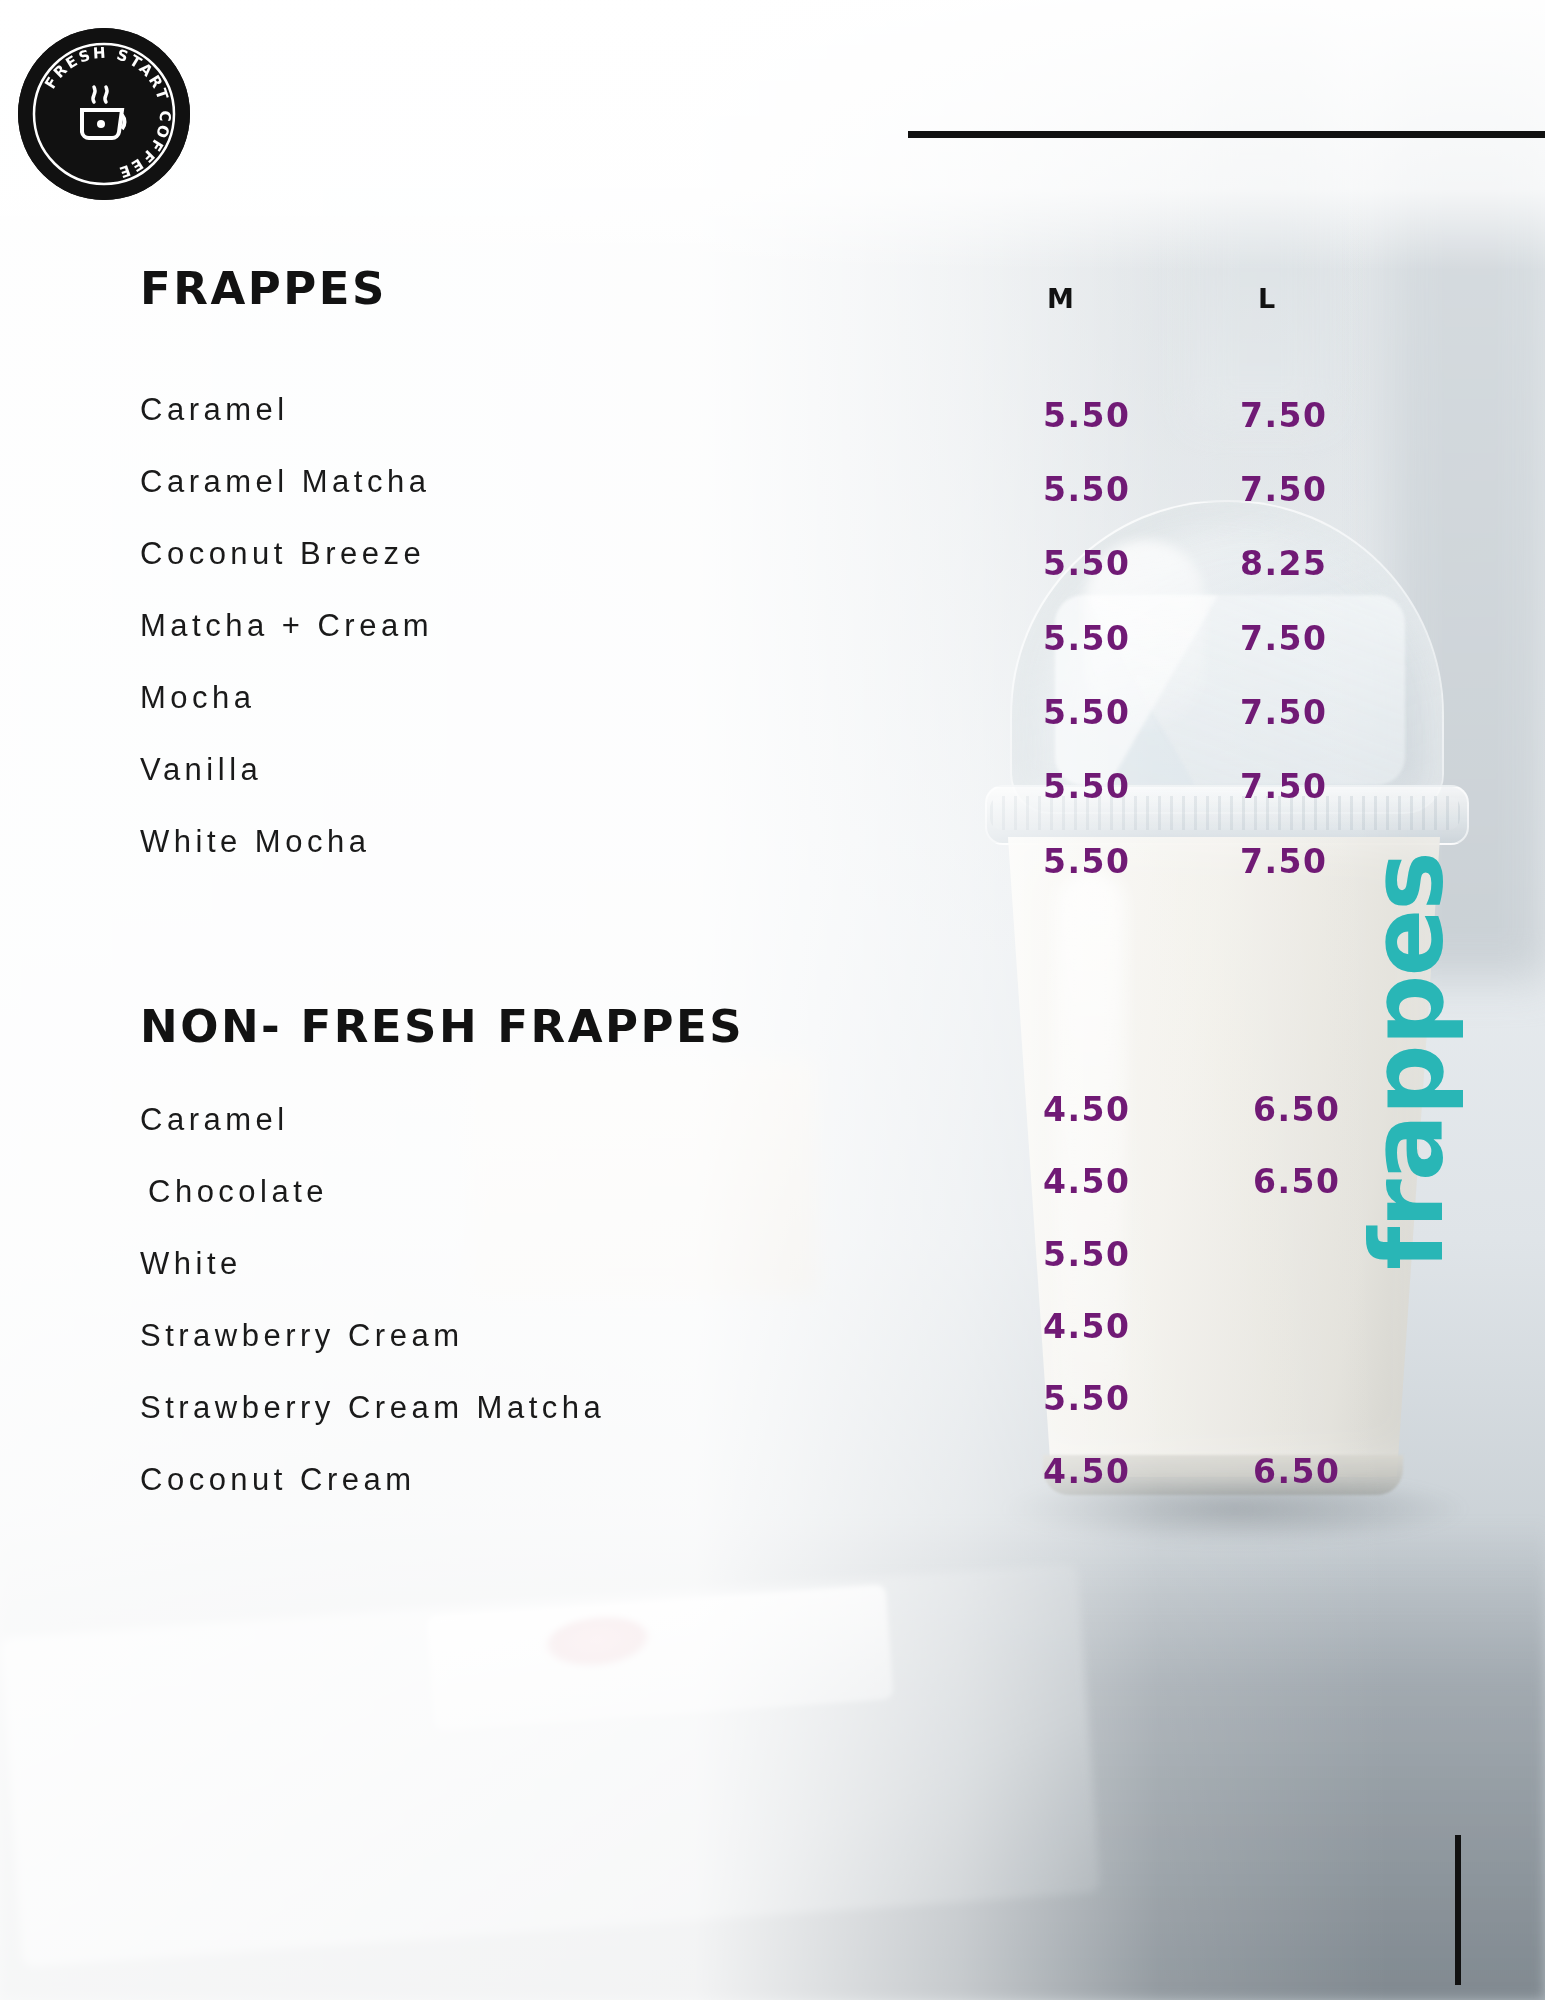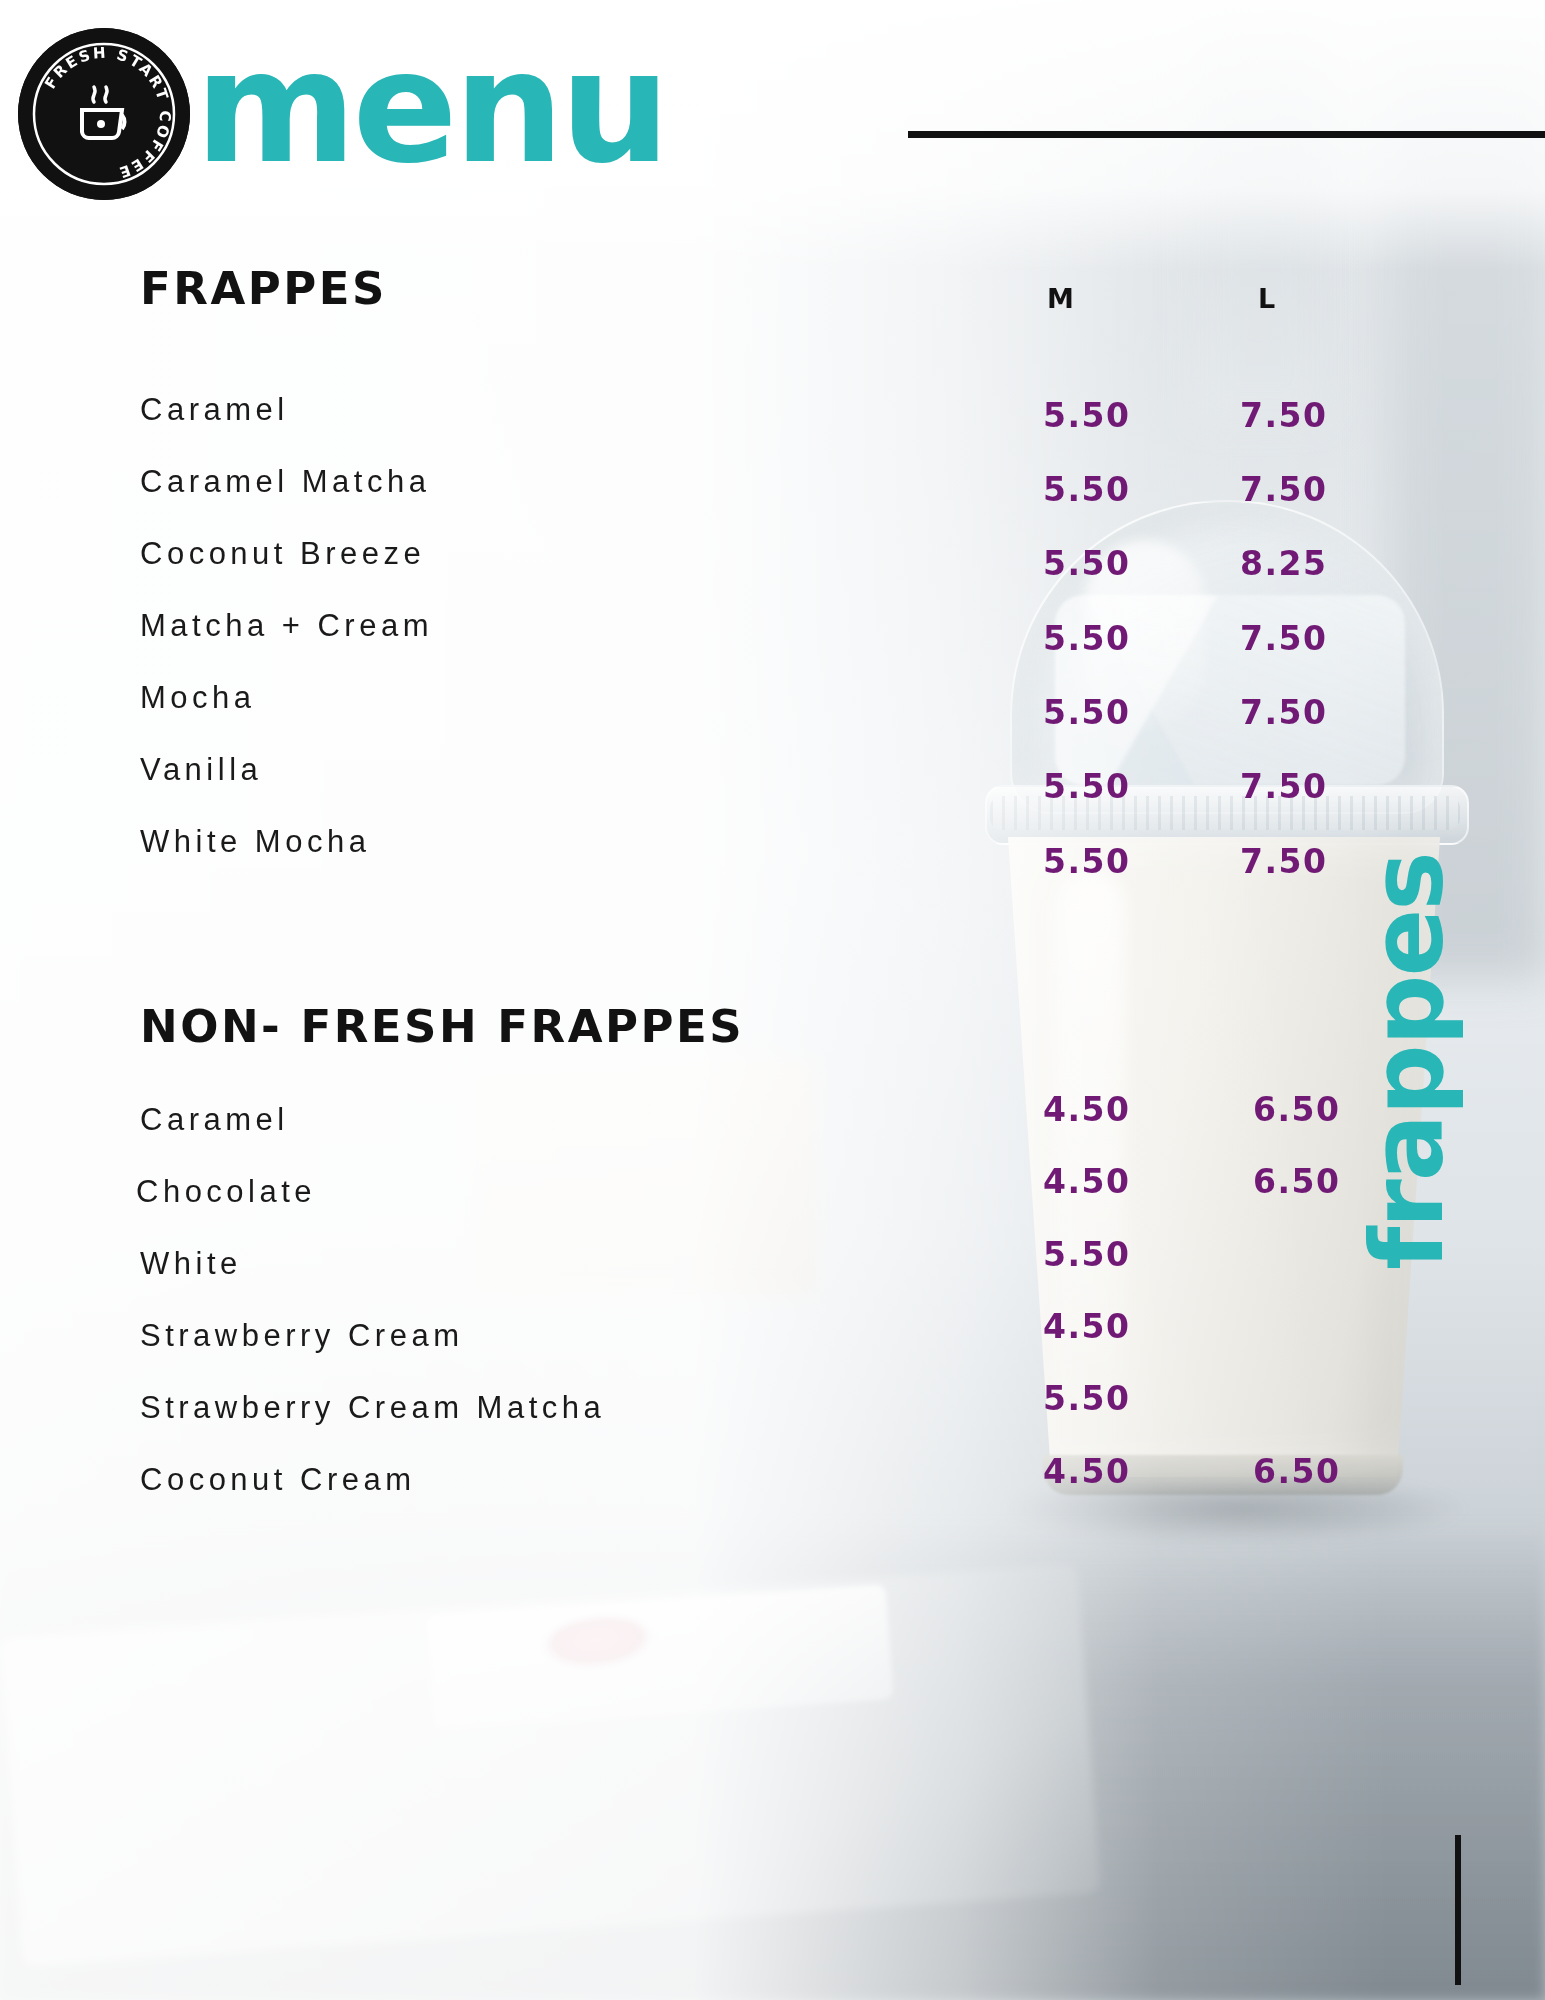--- a/index.html
+++ b/index.html
@@ -339,21 +339,20 @@
       <g transform="translate(86,92)">
         <path d="M -22,-10 L 18,-10 L 15,12 A 7,7 0 0 1 8,18 L -15,18 A 7,7 0 0 1 -22,12 Z" fill="none" stroke="#ffffff" stroke-width="4"></path>
         <path d="M 18,-5 A 11,11 0 0 1 18,9" fill="none" stroke="#ffffff" stroke-width="4"></path>
         <path d="M -10,-18 C -14,-24 -6,-26 -10,-33" fill="none" stroke="#ffffff" stroke-width="3.5" stroke-linecap="round"></path>
         <path d="M 2,-18 C -2,-24 6,-26 2,-33" fill="none" stroke="#ffffff" stroke-width="3.5" stroke-linecap="round"></path>
         <circle cx="-3" cy="4" r="4" fill="#ffffff"></circle>
       </g>
     </svg>
   </div>
 
-  <div class="menu-word">menu</div>
   <div class="header-rule"></div>
 
   <div class="content">
 
     <div class="section-title title-frappes">FRAPPES</div>
     <div class="col-head col-head-m">M</div>
     <div class="col-head col-head-l">L</div>
 
     <div class="item-name" style="left:140px; top:392px;">Caramel</div>
     <div class="price" style="left:1043px; top:396px;">5.50</div>
@@ -382,21 +381,21 @@
     <div class="item-name" style="left:140px; top:824px;">White Mocha</div>
     <div class="price" style="left:1043px; top:842px;">5.50</div>
     <div class="price" style="left:1240px; top:842px;">7.50</div>
 
     <div class="section-title title-noncoffee">NON- FRESH FRAPPES</div>
 
     <div class="item-name" style="left:140px; top:1102px;">Caramel</div>
     <div class="price" style="left:1043px; top:1090px;">4.50</div>
     <div class="price" style="left:1253px; top:1090px;">6.50</div>
 
-    <div class="item-name" style="left:136px; top:1174px;">Chocolate</div>
+    <div class="item-name" style="left:148px; top:1174px;">Chocolate</div>
     <div class="price" style="left:1043px; top:1162px;">4.50</div>
     <div class="price" style="left:1253px; top:1162px;">6.50</div>
 
     <div class="item-name" style="left:140px; top:1246px;">White</div>
     <div class="price" style="left:1043px; top:1235px;">5.50</div>
     <div class="price" style="left:1253px; top:1235px;"></div>
 
     <div class="item-name" style="left:140px; top:1318px;">Strawberry Cream</div>
     <div class="price" style="left:1043px; top:1307px;">4.50</div>
     <div class="price" style="left:1253px; top:1307px;"></div>

